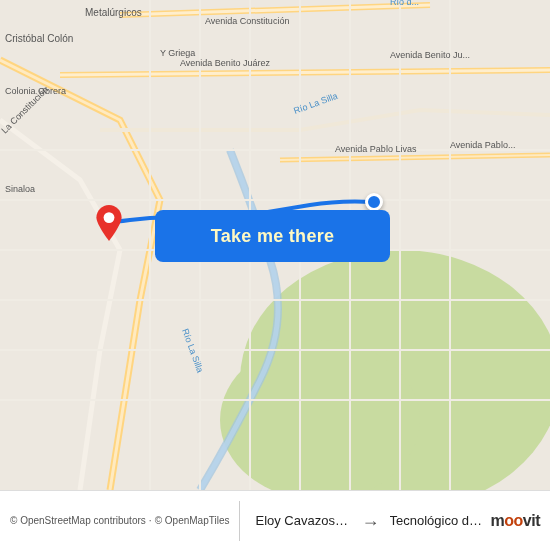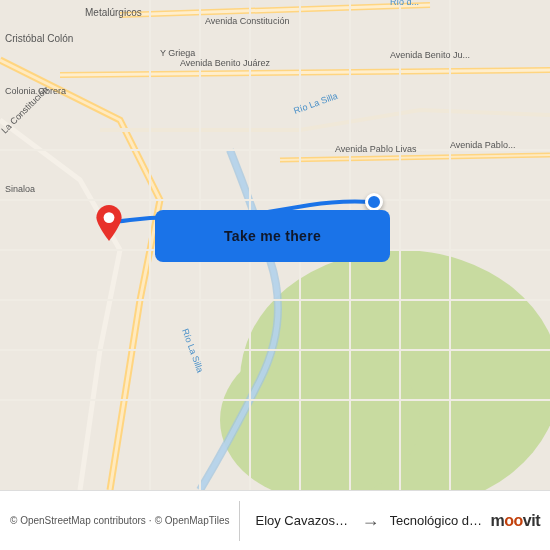--- a/index.html
+++ b/index.html
@@ -22,24 +22,24 @@
     }
 
     
     #take-me-there-btn {
       position: absolute;
       top: 210px;
       left: 155px;
       width: 235px;
       height: 52px;
       background-color: #1a73e8;
-      color: #0f172a;
+      color: #fef9c3;
       border: none;
       border-radius: 8px;
-      font-size: 14px;
+      font-size: 18px;
       font-weight: 600;
       cursor: pointer;
       z-index: 10;
       letter-spacing: 0.3px;
     }
 
     
     .pin-red {
       position: absolute;
       top: 205px;

